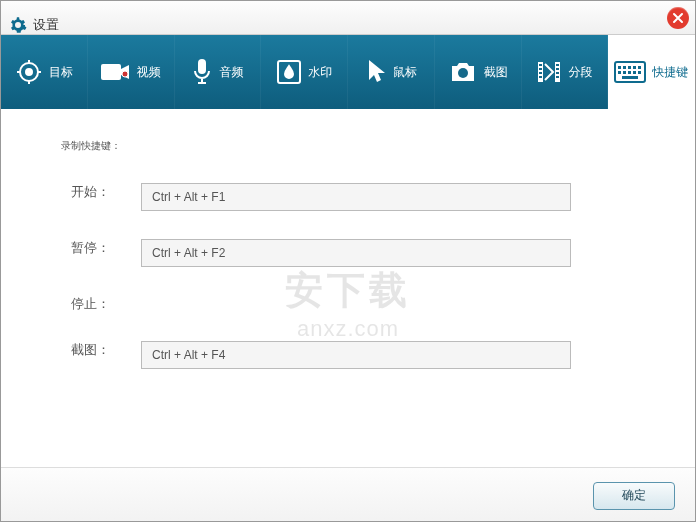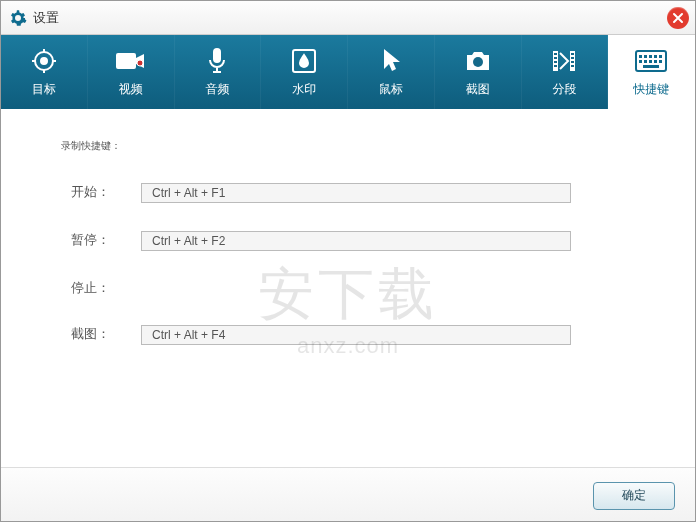--- a/index.html
+++ b/index.html
@@ -10,21 +10,21 @@
       width: 696px;
       height: 522px;
       overflow: hidden;
       border: 1px solid #999;
     }
     .titlebar {
       height: 34px;
       background: linear-gradient(#fdfdfd, #f0f0f0);
       border-bottom: 1px solid #ccc;
       display: flex;
-      align-items: center;
+      align-items: flex-end;
       padding: 0 8px;
       position: relative;
     }
     .titlebar .gear {
       width: 18px; height: 18px;
       margin-right: 6px;
       display: flex; align-items: center; justify-content: center;
     }
     .titlebar .title {
       color: #333;
@@ -45,21 +45,20 @@
       box-shadow: inset 0 1px 1px rgba(255,255,255,.3);
     }
     .tabs {
       height: 74px;
       background: linear-gradient(#1b7a9e, #0e5d7d);
       display: flex;
     }
     .tab {
       flex: 1;
       display: flex;
-      flex-direction: column;
       align-items: center;
       justify-content: center;
       color: #fff;
       cursor: pointer;
       gap: 6px;
       border-right: 1px solid rgba(255,255,255,0.05);
     }
     .tab.active {
       background: #fff;
       color: #0e6b8e;
@@ -93,21 +92,21 @@
     .row .lbl {
       width: 100px;
       text-align: left;
       padding-left: 30px;
       color: #555;
       font-size: 13px;
     }
     .row input {
       flex: 1;
       max-width: 430px;
-      height: 20px;
+      height: 28px;
       border: 1px solid #bbb;
       background: #f5f5f5;
       padding: 0 10px;
       font-size: 12px;
       color: #555;
       font-family: inherit;
     }
     .footer {
       height: 56px;
       border-top: 1px solid #ddd;
@@ -132,21 +131,21 @@
     .watermark {
       position: absolute;
       top: 50%; left: 50%;
       transform: translate(-50%, -30%);
       opacity: .12;
       pointer-events: none;
       text-align: center;
       color: #333;
       font-family: Arial, sans-serif;
     }
-    .watermark .big { font-size: 56px; letter-spacing: 4px; }
+    .watermark .big { font-size: 38px; letter-spacing: 4px; font-weight: bold; }
     .watermark .sm { font-size: 22px; letter-spacing: 1px; }
   </style>
 </head>
 <body>
 
 <div class="titlebar">
   <span class="gear">
     <svg width="18" height="18" viewBox="0 0 24 24" fill="#0e6b8e">
       <path d="M12 8a4 4 0 100 8 4 4 0 000-8zm9.4 4c0 .6-.1 1.1-.2 1.7l2.1 1.6-2 3.5-2.5-1a8 8 0 01-2.9 1.7l-.4 2.7H10.5l-.4-2.7A8 8 0 017.2 18l-2.5 1-2-3.5 2.1-1.6A8.4 8.4 0 014.6 12c0-.6.1-1.1.2-1.7L2.7 8.7l2-3.5 2.5 1A8 8 0 0110.1 4.5l.4-2.7h3l.4 2.7a8 8 0 012.9 1.7l2.5-1 2 3.5-2.1 1.6c.1.6.2 1.1.2 1.7z"></path>
     </svg>

